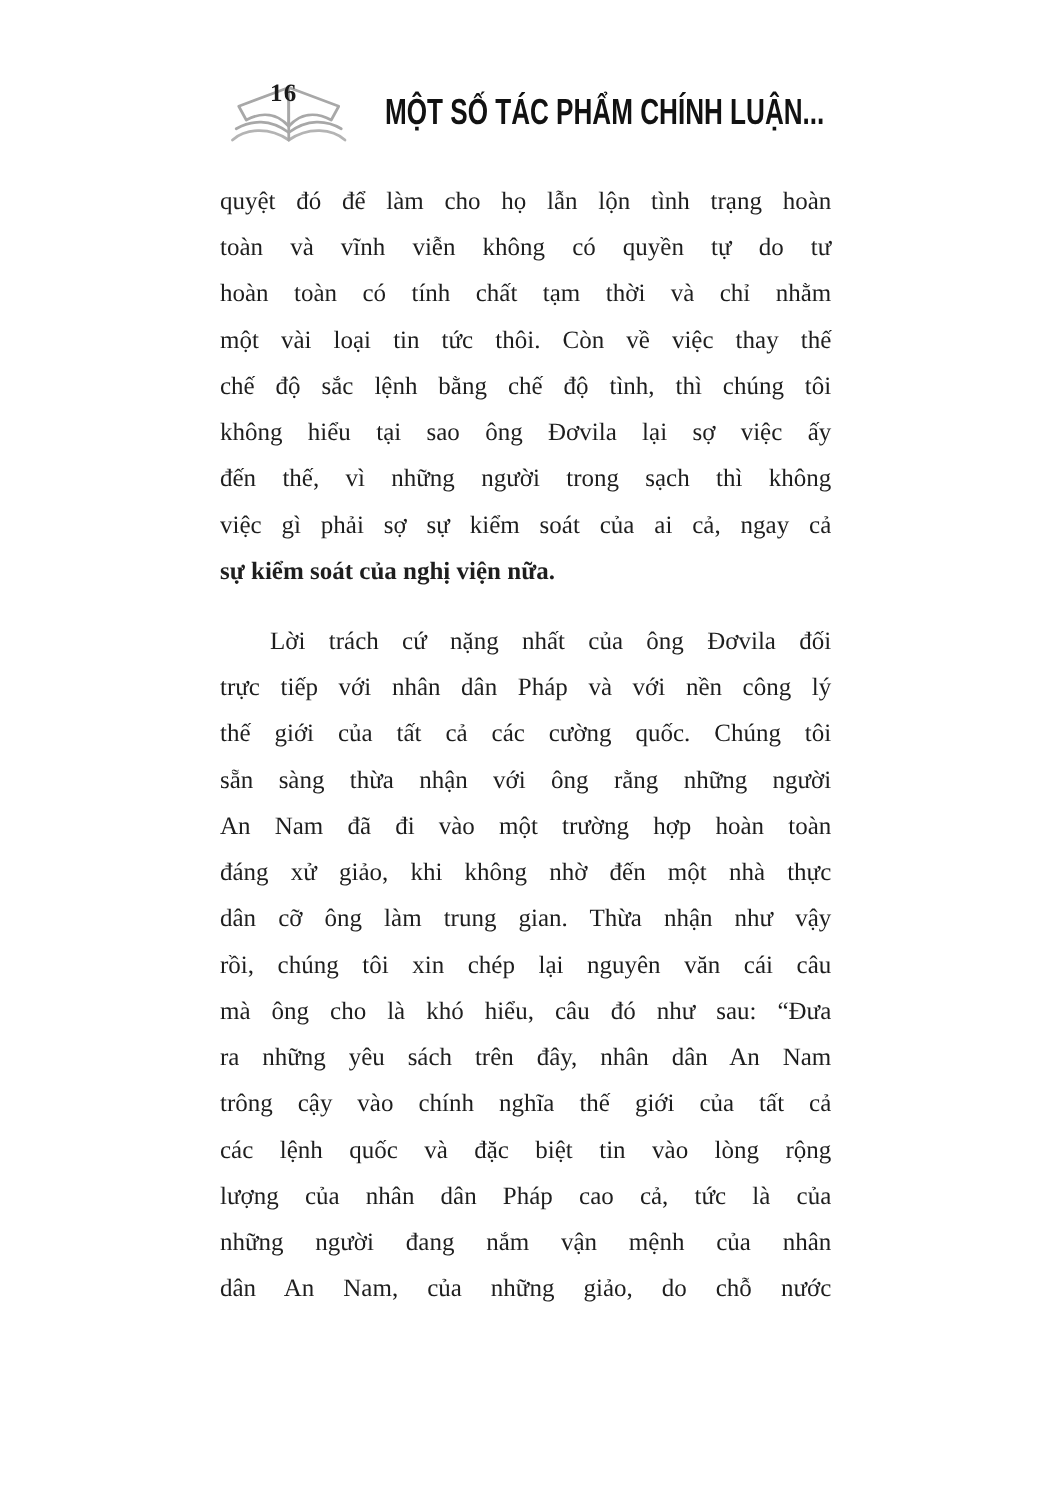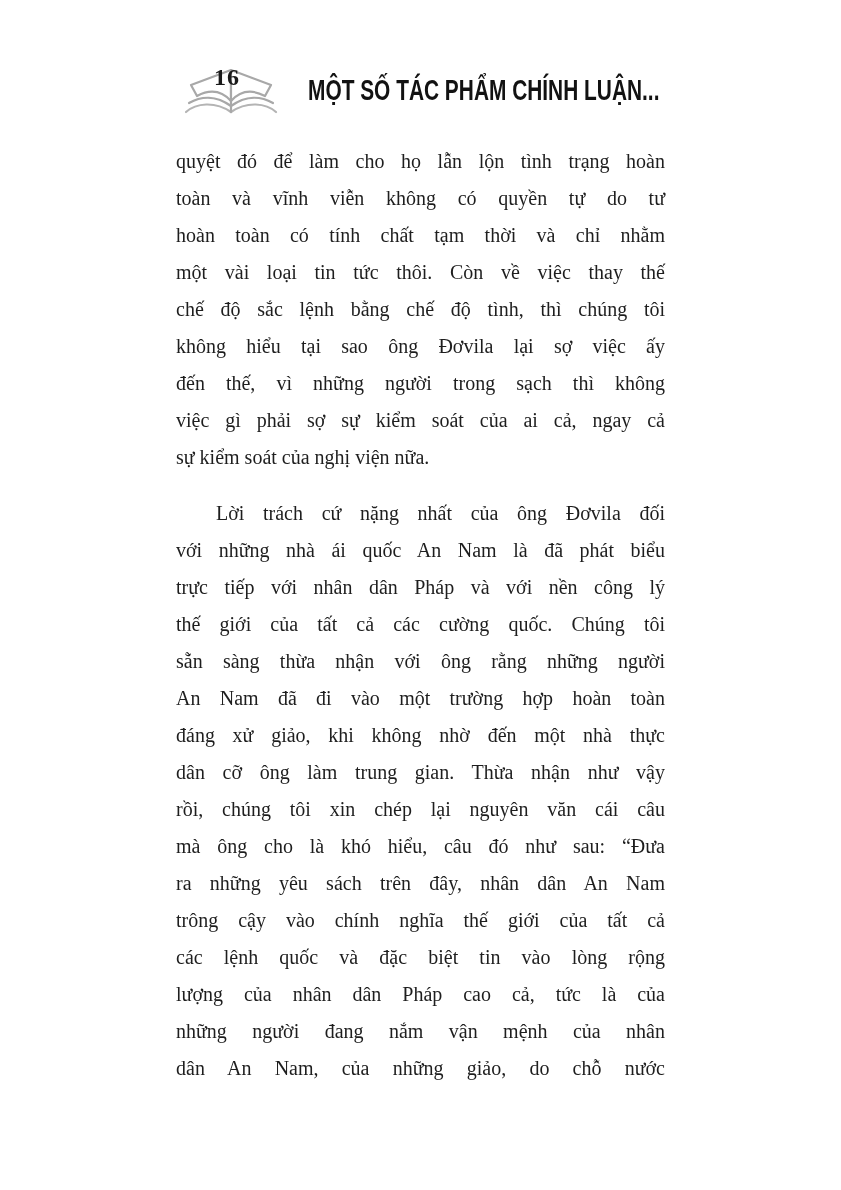--- a/index.html
+++ b/index.html
@@ -28,21 +28,21 @@
   }
   .icon-wrap svg { display: block; width: 96px; height: 68px; }
   .pagenum {
     position: absolute;
     left: 22px;
     top: 6px;
     width: 44px;
     text-align: center;
     font-family: "Liberation Serif", serif;
     font-weight: bold;
-    font-size: 24px;
+    font-size: 20px;
     color: #1a1a1a;
     letter-spacing: 1px;
   }
 
   .running-title {
     position: absolute;
     left: 308px;
     top: 74px;
     white-space: nowrap;
     font-family: "Liberation Sans", sans-serif;
@@ -65,21 +65,21 @@
     line-height: 37px;
   }
   .line {
     text-align: justify;
     text-align-last: justify;
     white-space: normal;
     height: 37px;
     overflow: visible;
   }
   
-  .p1 .line:last-child { text-align-last: left; }
+  .p1 .line:last-child { text-align-last: left; font-weight: bold; }
   
   .p2 .line:first-child { text-indent: 40px; margin-top: 19px; }
 </style>
 </head>
 <body>
 
 <div class="page">
 
   <header class="header">
 
@@ -112,21 +112,20 @@
         <div class="line">hoàn toàn có tính chất tạm thời và chỉ nhằm</div>
         <div class="line">một vài loại tin tức thôi. Còn về việc thay thế</div>
         <div class="line">chế độ sắc lệnh bằng chế độ tình, thì chúng tôi</div>
         <div class="line">không hiểu tại sao ông Đơvila lại sợ việc ấy</div>
         <div class="line">đến thế, vì những người trong sạch thì không</div>
         <div class="line">việc gì phải sợ sự kiểm soát của ai cả, ngay cả</div>
         <div class="line">sự kiểm soát của nghị viện nữa.</div>
       </div>
     <div class="para p2">
         <div class="line">Lời trách cứ nặng nhất của ông Đơvila đối</div>
-        <div class="line">với những nhà ái quốc An Nam là đã phát biểu</div>
         <div class="line">trực tiếp với nhân dân Pháp và với nền công lý</div>
         <div class="line">thế giới của tất cả các cường quốc. Chúng tôi</div>
         <div class="line">sẵn sàng thừa nhận với ông rằng những người</div>
         <div class="line">An Nam đã đi vào một trường hợp hoàn toàn</div>
         <div class="line">đáng xử giảo, khi không nhờ đến một nhà thực</div>
         <div class="line">dân cỡ ông làm trung gian. Thừa nhận như vậy</div>
         <div class="line">rồi, chúng tôi xin chép lại nguyên văn cái câu</div>
         <div class="line">mà ông cho là khó hiểu, câu đó như sau: “Đưa</div>
         <div class="line">ra những yêu sách trên đây, nhân dân An Nam</div>
         <div class="line">trông cậy vào chính nghĩa thế giới của tất cả</div>

